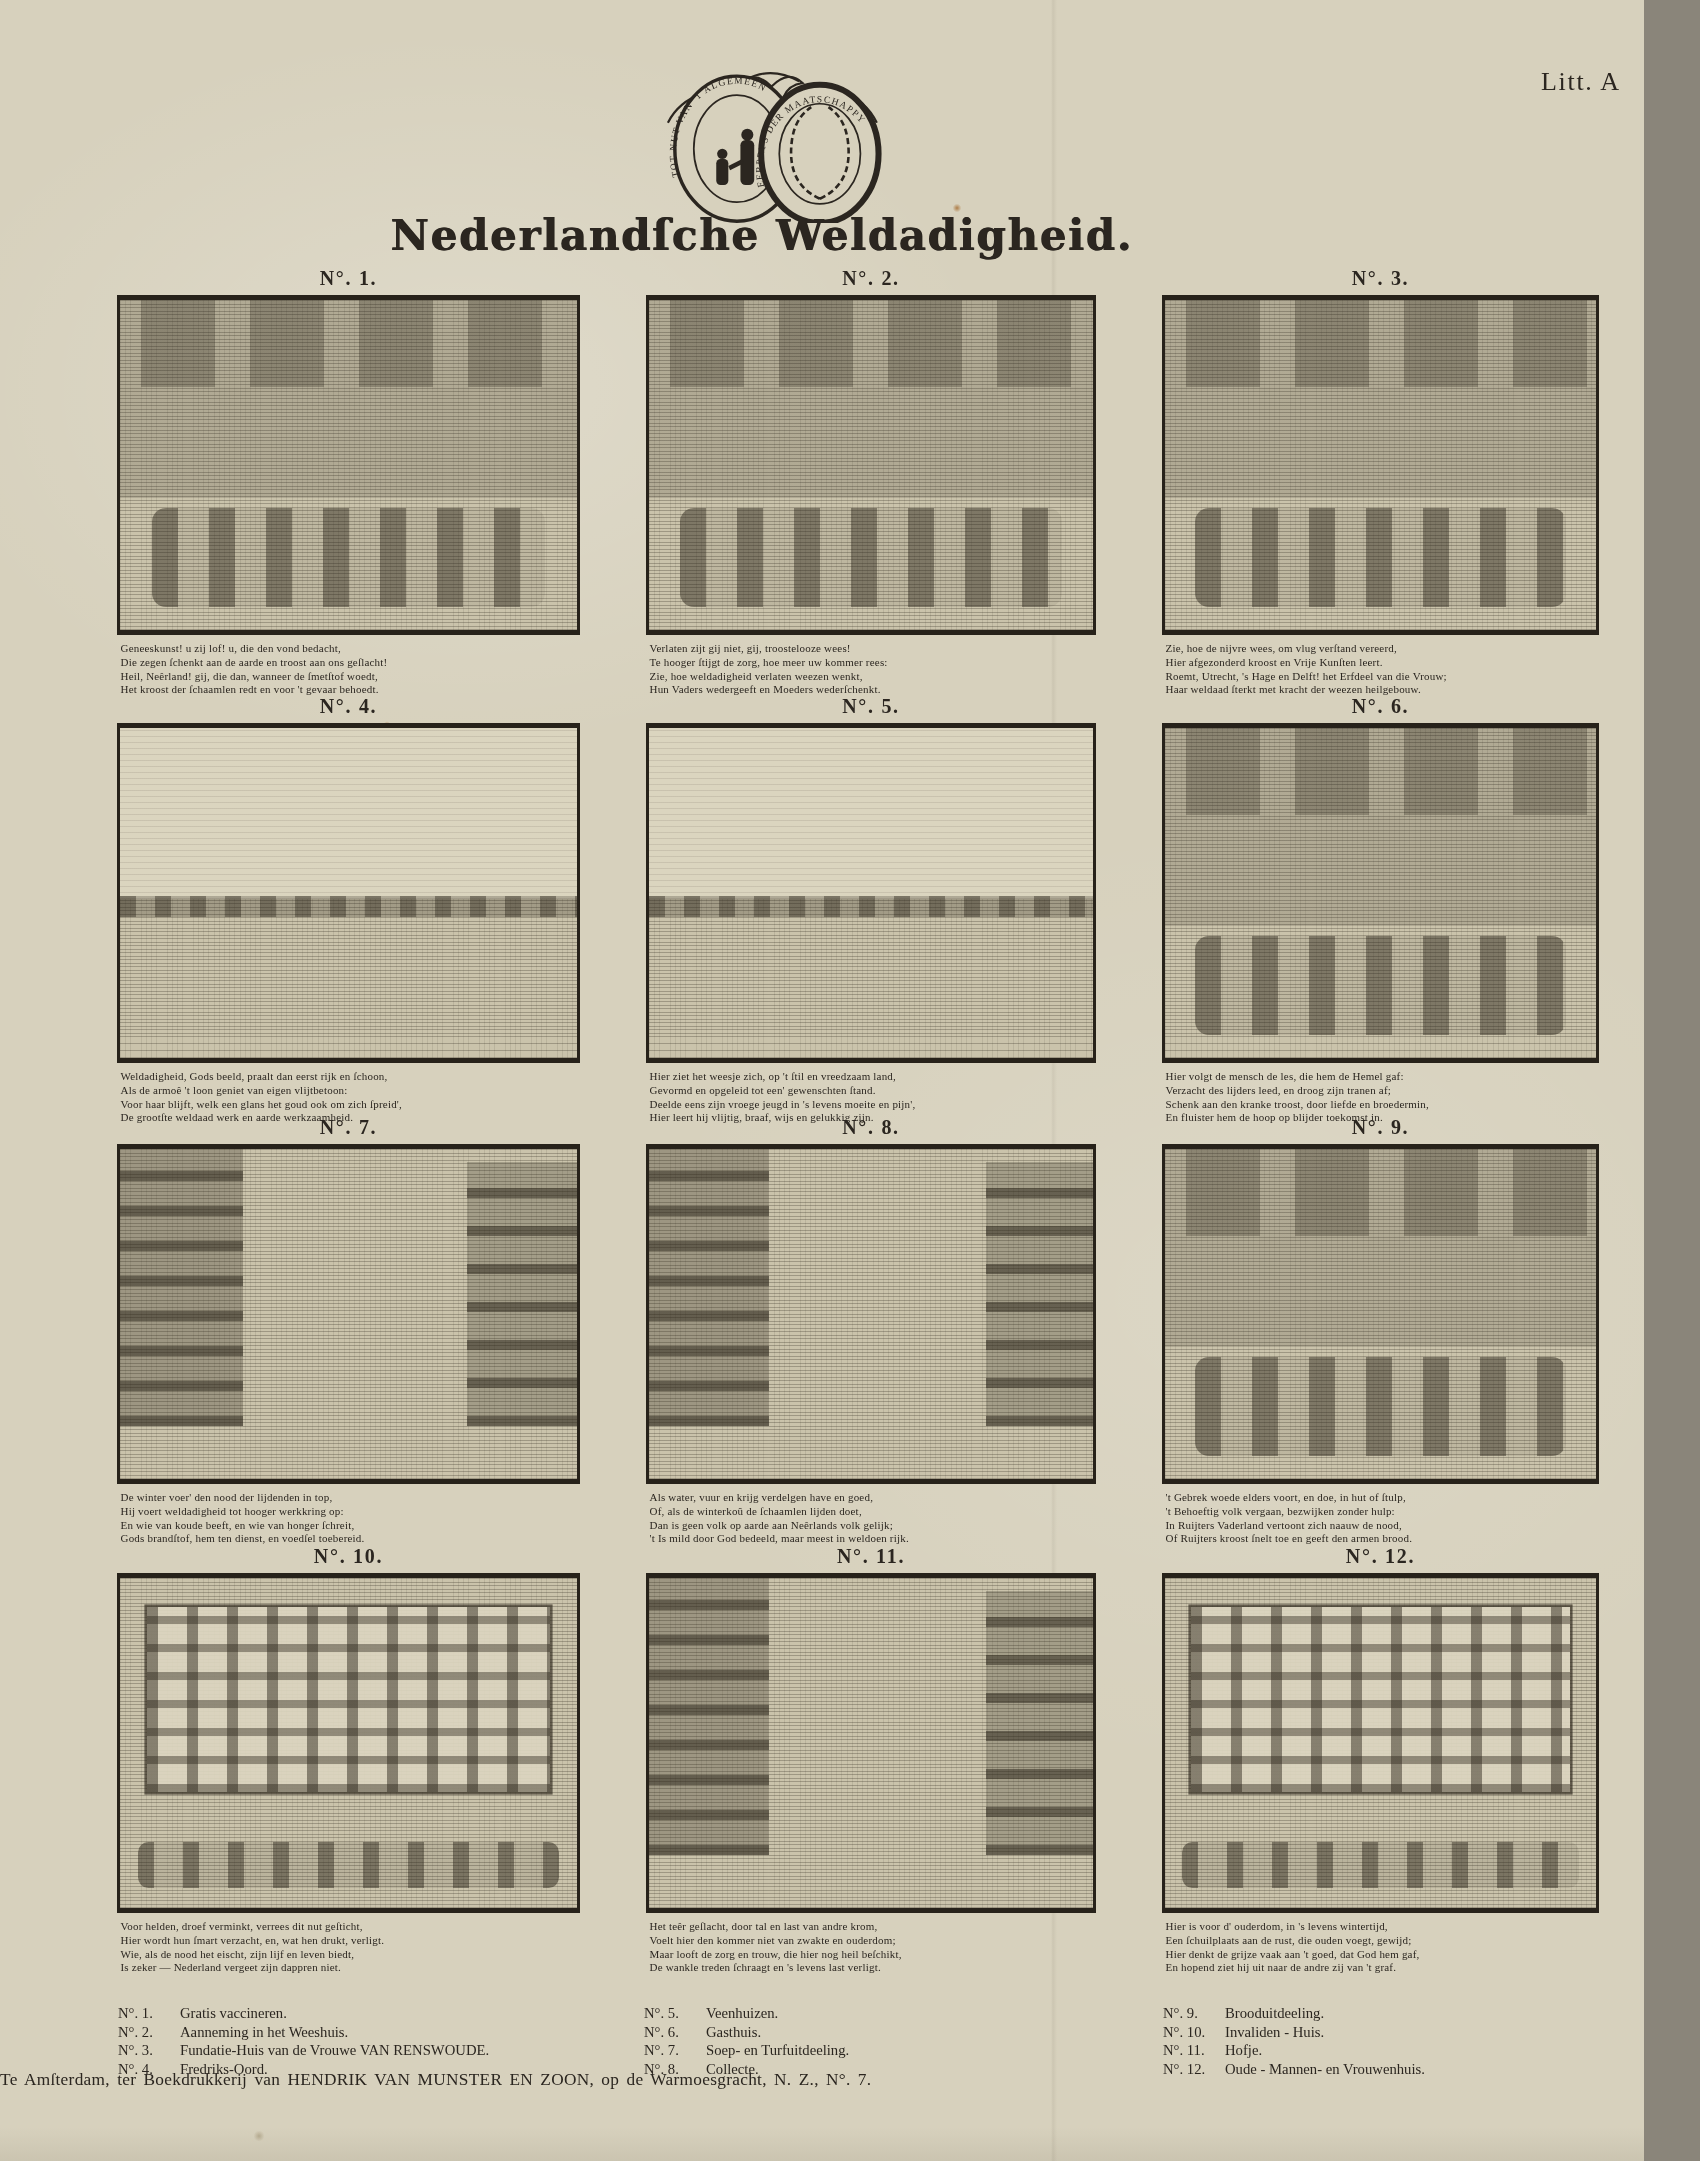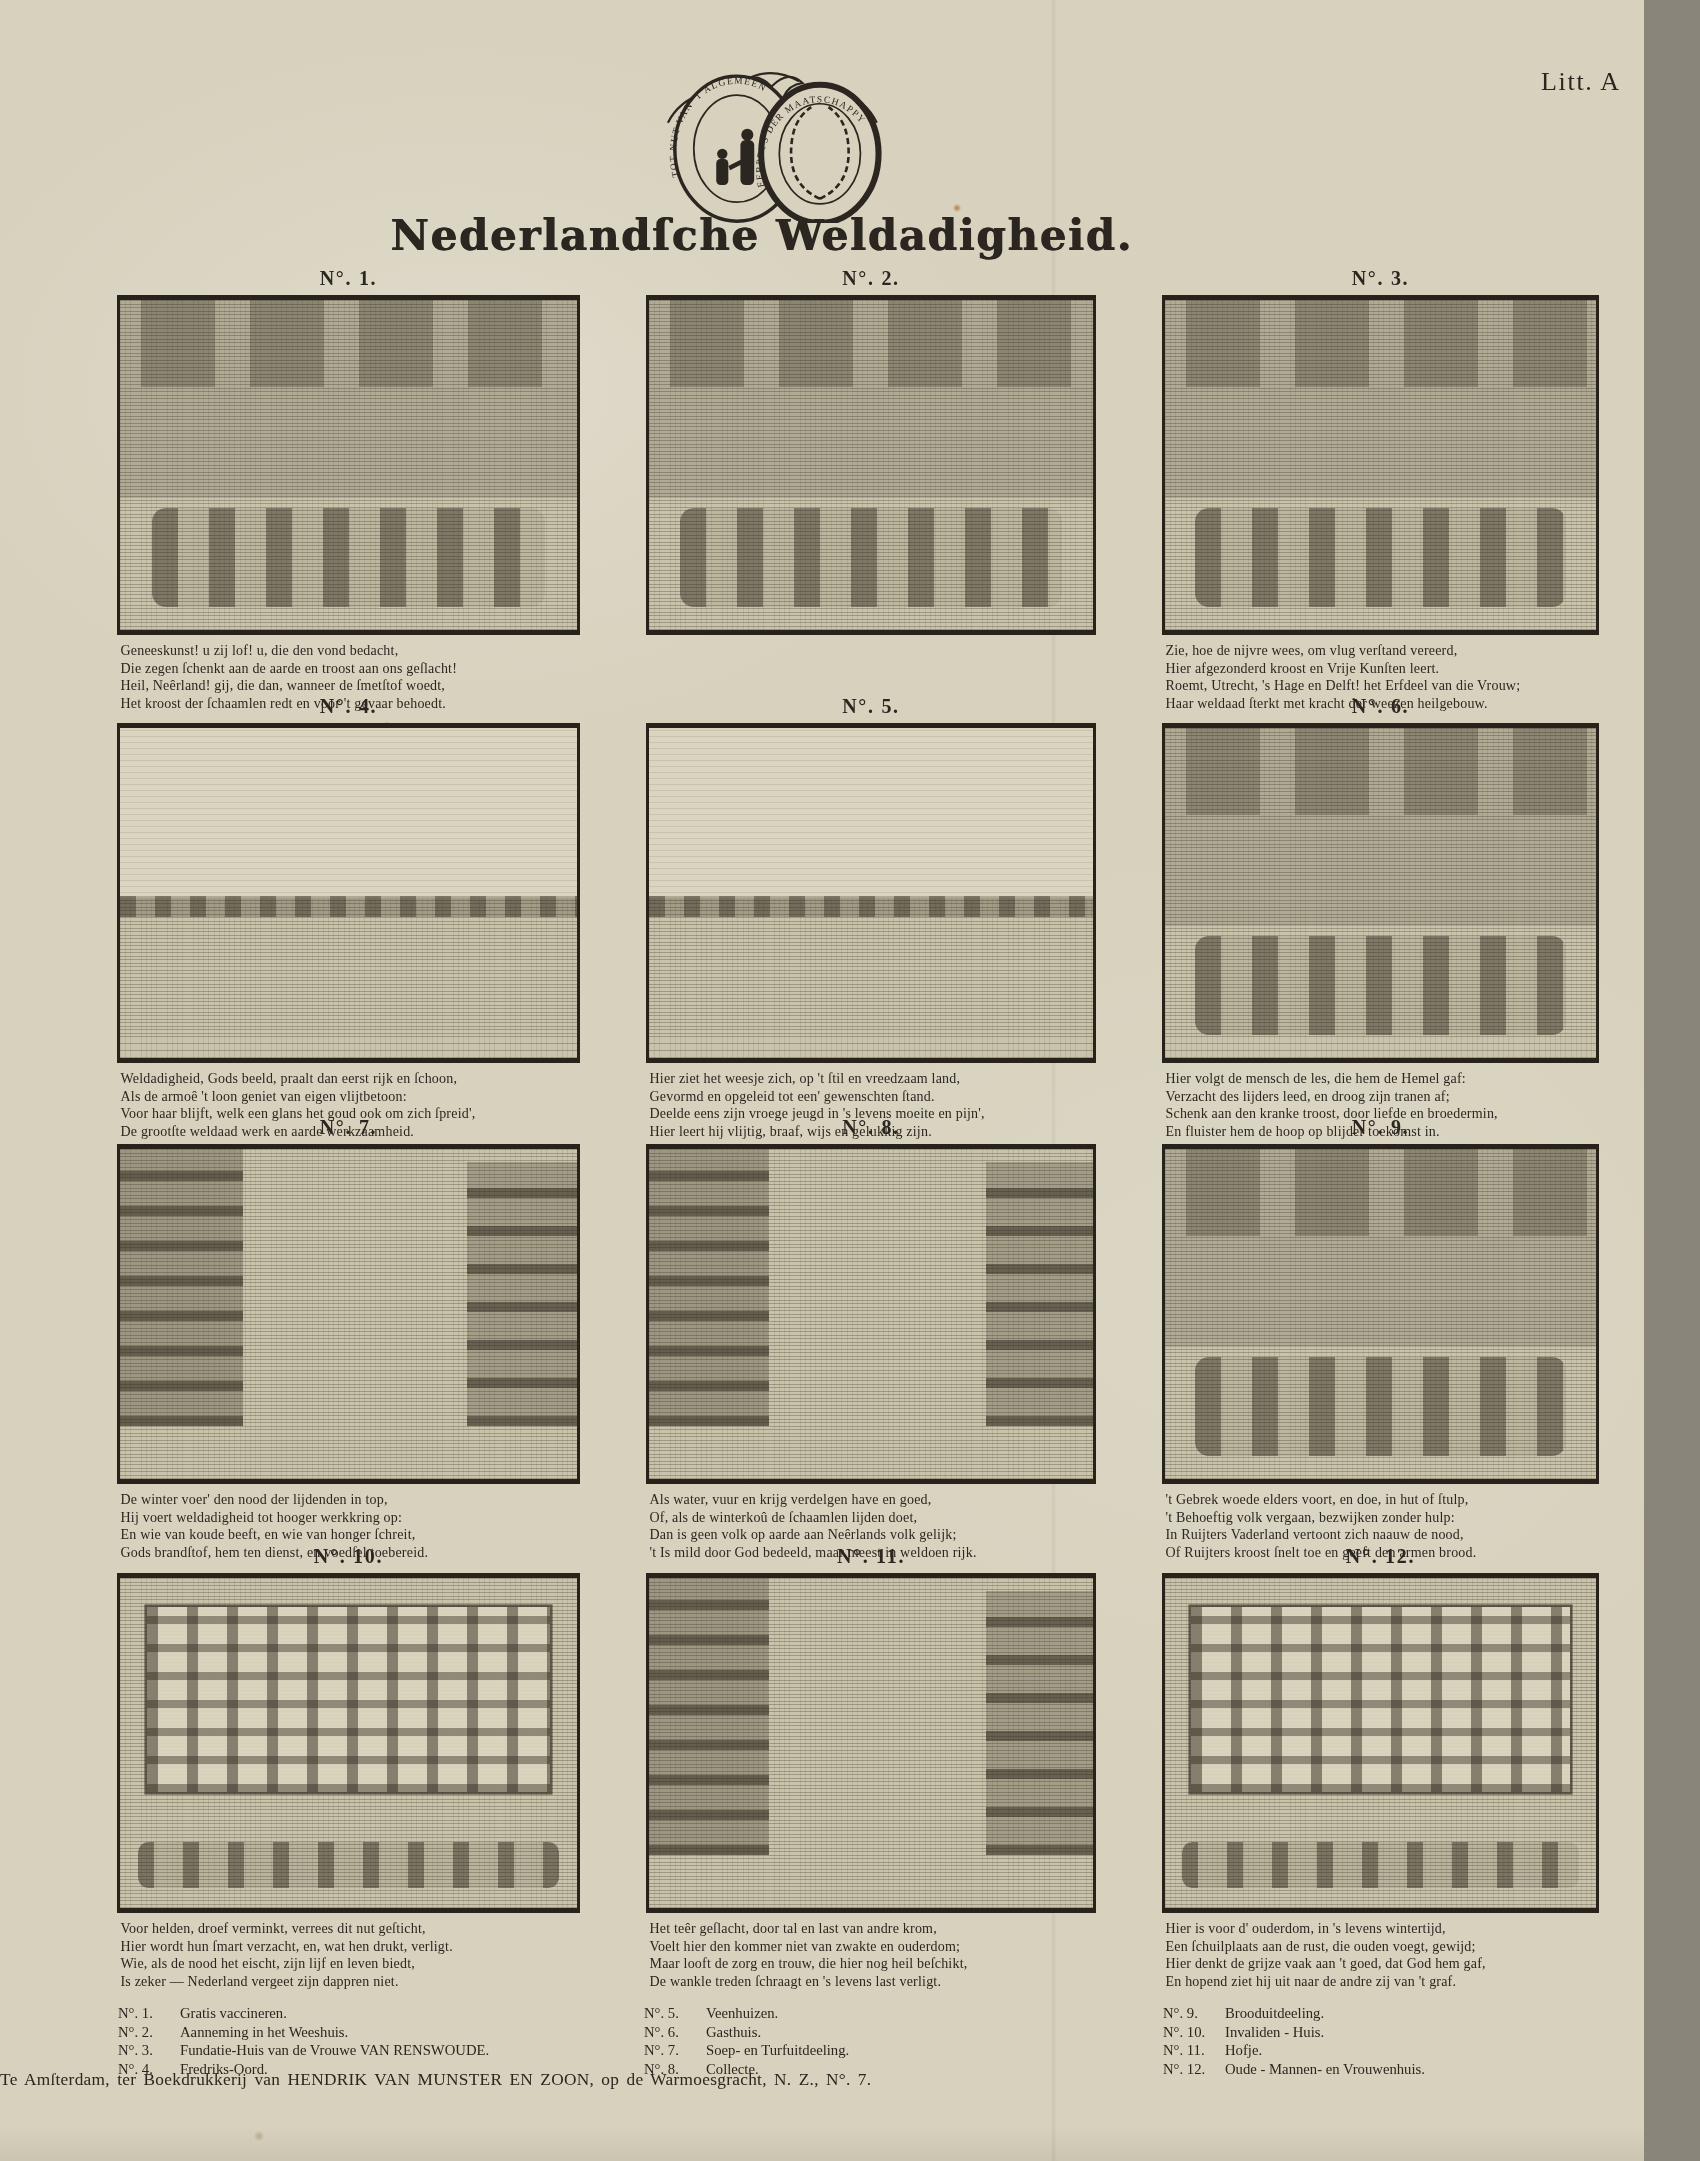--- a/index.html
+++ b/index.html
@@ -61,21 +61,21 @@
        repeating-linear-gradient(0deg, rgba(43,37,26,.5) 0 10.4px, transparent 10.4px 38px),
        rgba(43,37,26,.24);}
   .scene-facade::before{content:"";position:absolute;left:6%;right:6%;top:9%;height:56%;
       background:
        repeating-linear-gradient(90deg, rgba(43,37,26,.48) 0 11.2px, transparent 11.2px 40px),
        repeating-linear-gradient(0deg, rgba(43,37,26,.42) 0 7.8px, transparent 7.8px 28px),
        rgba(219,213,191,.92);
       box-shadow:0 0 0 2.6px rgba(43,37,26,.65);}
   .scene-facade::after{content:"";position:absolute;left:4%;right:4%;bottom:6%;height:14%;border-radius:10.4px;
       background:repeating-linear-gradient(90deg, rgba(43,37,26,.5) 0 15.6px, rgba(43,37,26,.1) 15.6px 45px);}
-  .caption{margin-top:7.8px;font-size:14px;line-height:1.24;letter-spacing:0.2px;padding-left:3.5px;}
+  .caption{margin-top:7.8px;font-size:11px;line-height:1.24;letter-spacing:0.2px;padding-left:3.5px;}
   
   .legend-col{position:absolute;top:2004px;font-size:14.7px;line-height:18.6px;}
   .legend-col.c1{left:118px;} .legend-col.c2{left:644px;} .legend-col.c3{left:1163px;}
   .legend-item{display:flex;}
   .lno{width:62px;flex:0 0 62px;}
   
   .imprint{position:absolute;top:2070px;left:0;width:100%;text-align:left;
       font-size:17.3px;letter-spacing:0.3px;word-spacing:2.6px;}
   svg text{fill:#2b2620;font-family:"Liberation Serif","DejaVu Serif",serif;}
 </style>
@@ -131,20 +131,26 @@
       <div class="caption">
         <div>Geneeskunst! u zij lof! u, die den vond bedacht,</div>
         <div>Die zegen ſchenkt aan de aarde en troost aan ons geſlacht!</div>
         <div>Heil, Neêrland! gij, die dan, wanneer de ſmetſtof woedt,</div>
         <div>Het kroost der ſchaamlen redt en voor 't gevaar behoedt.</div>
       </div>
     </div>
     <div class="cell">
       <div class="plate-no">N°. 2.</div>
       <div class="plate scene-interior" aria-label="orphans received by regents at a table"></div>
+      <div class="caption">
+        <div>Verlaten zijt gij niet, gij, troostelooze wees!</div>
+        <div>Te hooger ſtijgt de zorg, hoe meer uw kommer rees:</div>
+        <div>Zie, hoe weldadigheid verlaten weezen wenkt,</div>
+        <div>Hun Vaders wedergeeft en Moeders wederſchenkt.</div>
+      </div>
     </div>
     <div class="cell">
       <div class="plate-no">N°. 3.</div>
       <div class="plate scene-interior" aria-label="orphan studying with globe and books by a window"></div>
       <div class="caption">
         <div>Zie, hoe de nijvre wees, om vlug verſtand vereerd,</div>
         <div>Hier afgezonderd kroost en Vrije Kunſten leert.</div>
         <div>Roemt, Utrecht, 's Hage en Delft! het Erfdeel van die Vrouw;</div>
         <div>Haar weldaad ſterkt met kracht der weezen heilgebouw.</div>
       </div>

